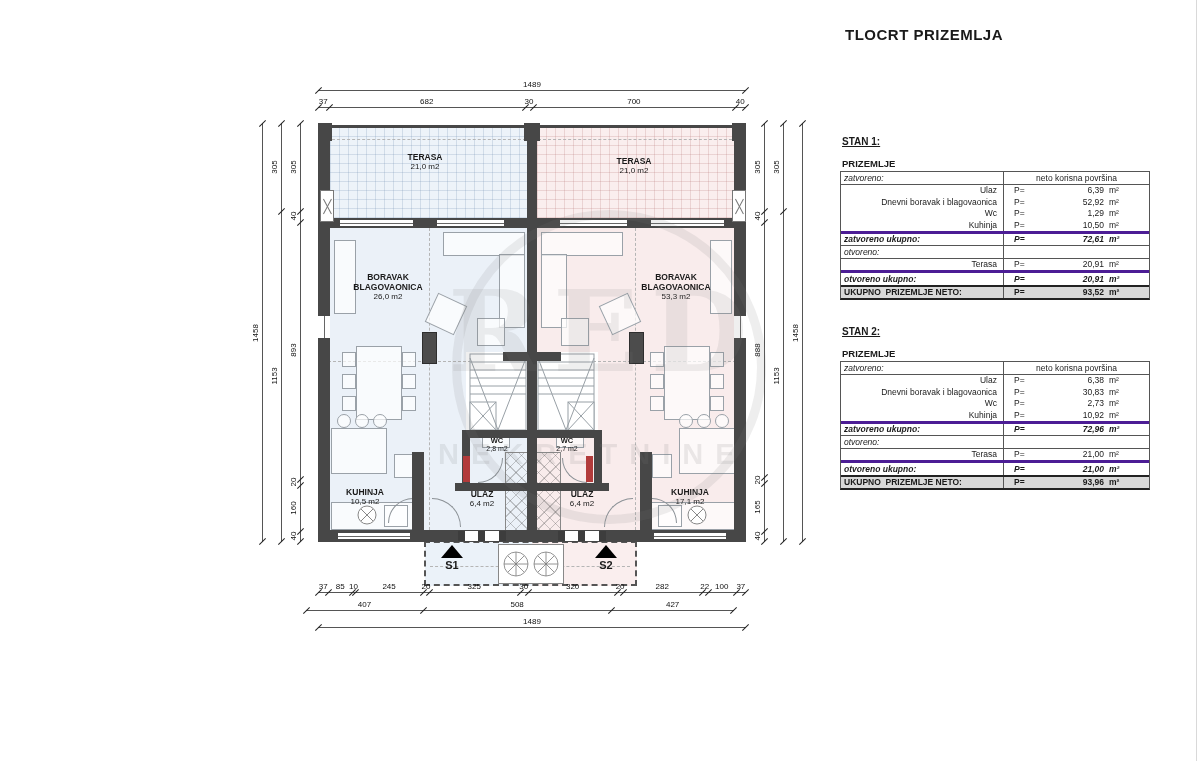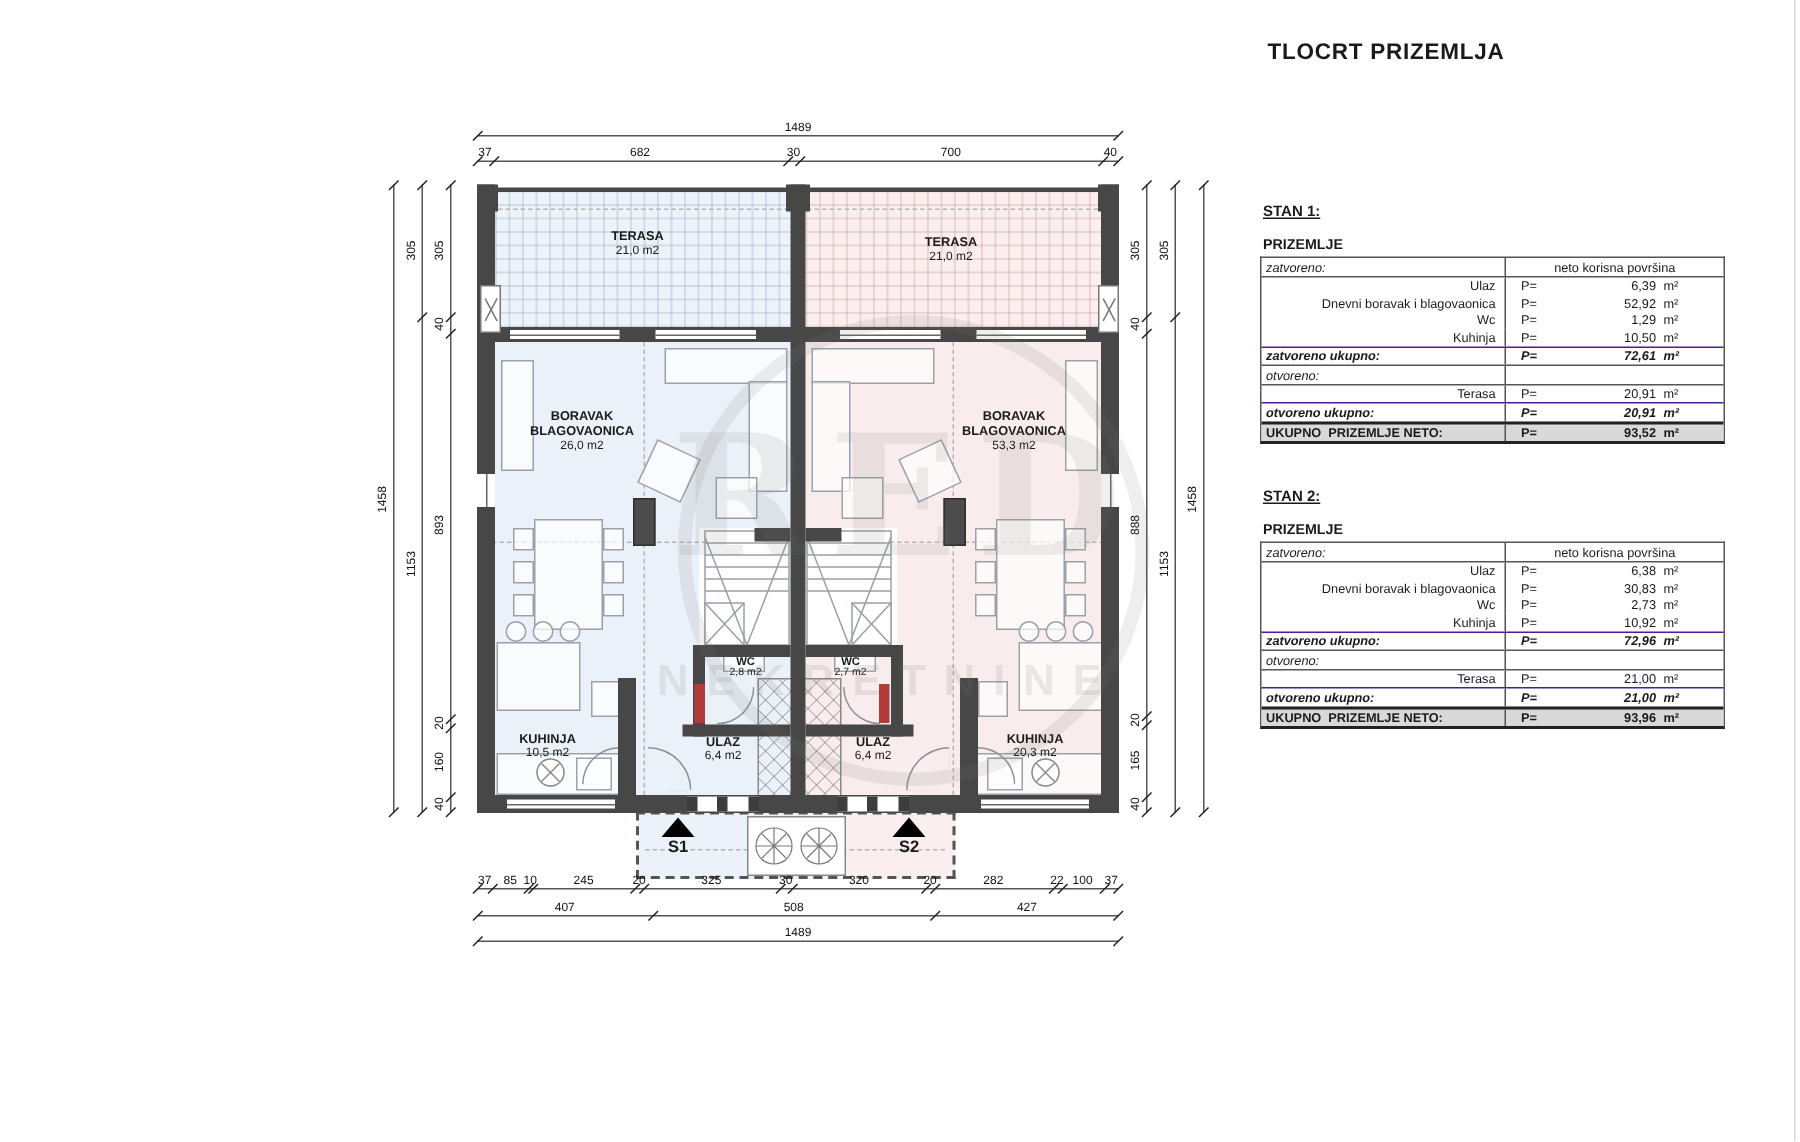--- a/index.html
+++ b/index.html
@@ -65,21 +65,21 @@
   .floorhead{position:absolute;font-size:9.5px;font-weight:bold;z-index:40}
   .tbl{position:absolute;width:310px;border:1px solid #555;border-bottom:2px solid #222;z-index:40;background:#fff;box-sizing:border-box}
   .trow{display:grid;grid-template-columns:163px 38px 62px 1fr;min-height:11.5px;align-items:center;font-size:8.5px}
   .trow .c1{border-right:1px solid #555;height:100%;display:flex;align-items:center;padding:0 6px 0 3px;box-sizing:border-box}
   .c1.r{justify-content:flex-end}
   .c2{padding-left:10px}
   .c3{text-align:right}
   .c4{padding-left:5px}
   .chead{grid-column:2/5;text-align:center}
   .bb{border-bottom:1px solid #555}
-  .bt{border-top:1px solid #4c1d95}
+  .bt{border-top:3px solid #4c1d95}
   .grand{background:#d9d9d9;border-top:2px solid #222;font-weight:bold}
   .grand .c1{white-space:pre}
   .bi{font-style:italic;font-weight:bold}
   .it{font-style:italic}
   
   .wm{position:absolute;z-index:60;pointer-events:none}
   .wm-ring{left:452px;top:210px;width:296px;height:296px;border:9px solid rgba(120,120,120,.13);border-radius:50%}
   .wm-red{left:448px;top:266px;width:304px;text-align:center;font-family:"DejaVu Serif",serif;font-size:112px;font-weight:bold;letter-spacing:12px;color:rgba(120,120,120,.12)}
   .wm-nek{left:438px;top:438px;width:380px;font-size:29px;font-weight:bold;letter-spacing:12px;color:rgba(120,120,120,.14)}
 </style>
@@ -254,21 +254,21 @@
     <div class="rname">BORAVAK</div>
     <div class="rname">BLAGOVAONICA</div>
     <div class="rarea">53,3 m2</div>
   </div>
   <div class="rlabel" style="left:325px;top:487px;width:80px">
     <div class="rname">KUHINJA</div>
     <div class="rarea">10,5 m2</div>
   </div>
   <div class="rlabel" style="left:650px;top:487px;width:80px">
     <div class="rname">KUHINJA</div>
-    <div class="rarea">20,3 m2</div>
+    <div class="rarea">17,1 m2</div>
   </div>
   <div class="rlabel" style="left:445px;top:489px;width:74px">
     <div class="rname">ULAZ</div>
     <div class="rarea">6,4 m2</div>
   </div>
   <div class="rlabel" style="left:545px;top:489px;width:74px">
     <div class="rname">ULAZ</div>
     <div class="rarea">6,4 m2</div>
   </div>
   <div class="rlabel wc" style="left:477px;top:436px;width:40px">
@@ -367,21 +367,21 @@
       <div class="seg" style="flex-grow: 100;">
         <i class="tick"></i>
         <span class="dlab">100</span>
       </div>
       <div class="seg" style="flex-grow: 37;">
         <i class="tick"></i>
         <span class="dlab">37</span>
       </div>
       <i class="tick end"></i>
     </div>
-  <div class="dimh" style="left:318px;top:610px;width:428px">
+  <div class="dimh" style="left:306px;top:610px;width:428px">
       <div class="seg" style="flex-grow: 407;">
         <i class="tick"></i>
         <span class="dlab">407</span>
       </div>
       <div class="seg" style="flex-grow: 655;">
         <i class="tick"></i>
         <span class="dlab">508</span>
       </div>
       <div class="seg" style="flex-grow: 427;">
         <i class="tick"></i>

